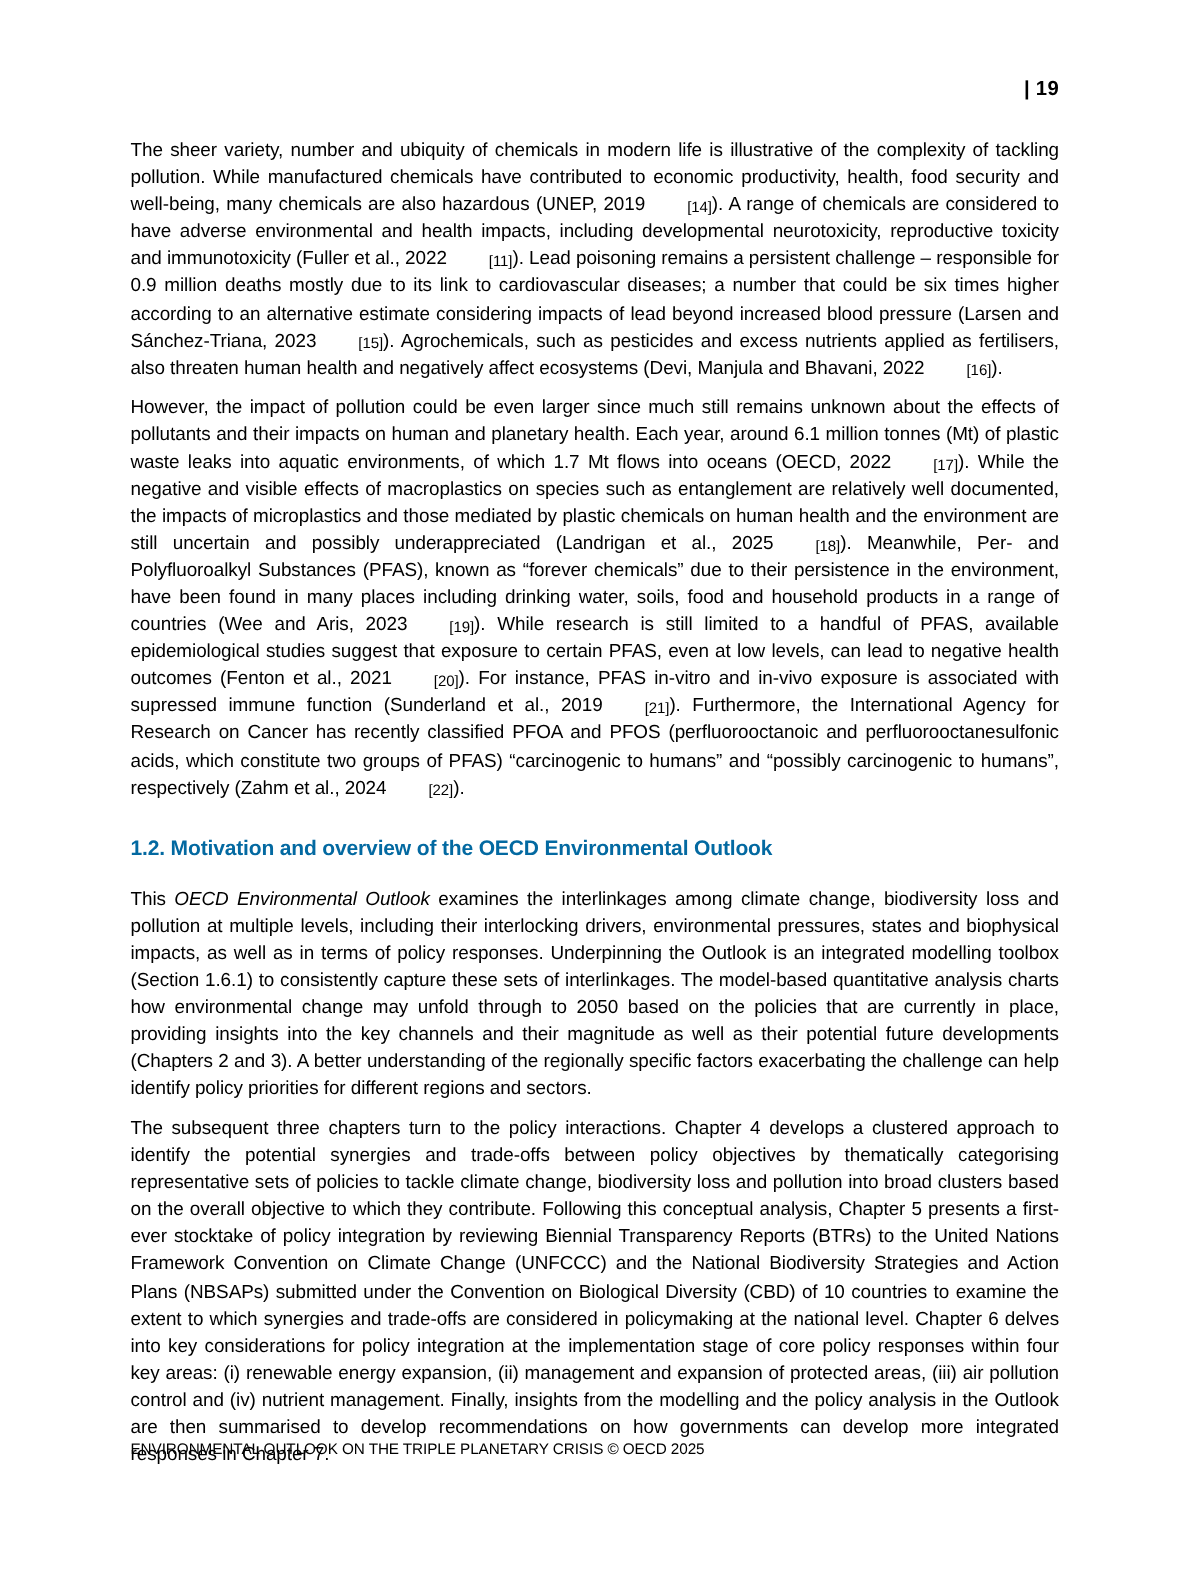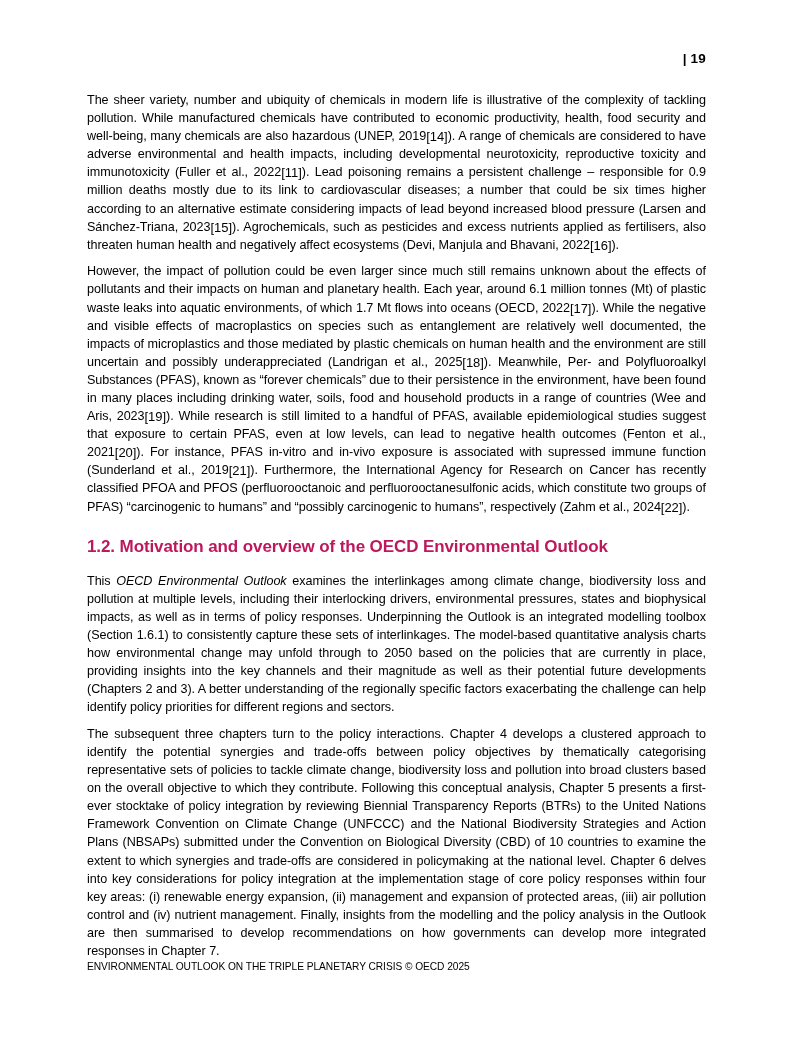--- a/index.html
+++ b/index.html
@@ -12,24 +12,24 @@
       font-size: 13.5px; font-weight: bold; letter-spacing: 0.2px; padding-left: 21px;
     }
     .content {
       position: absolute; left: 87px; top: 91px; width: 619px;
     }
     p.body {
       margin: 0 0 8.5px 0;
       font-size: 12.6px; line-height: 18.1px;
       text-align: justify; letter-spacing: -0.05px;
     }
-    sub.ref { font-size: 13px; vertical-align: -1px; line-height: 0; }
+    sub.ref { font-size: 10px; vertical-align: -1px; line-height: 0; margin-left: 28px; }
     h2.section {
       margin: 21px 0 15px 0; padding: 0;
-      font-size: 17px; font-weight: bold; color: #be185d;
+      font-size: 14px; font-weight: bold; color: #0369a1;
       line-height: 20px; letter-spacing: -0.1px;
     }
     .footer {
       position: absolute; left: 87px; top: 961px;
       font-size: 10.2px; letter-spacing: -0.05px; text-align: center;
     }
   </style>
 </head>
 <body>
 

